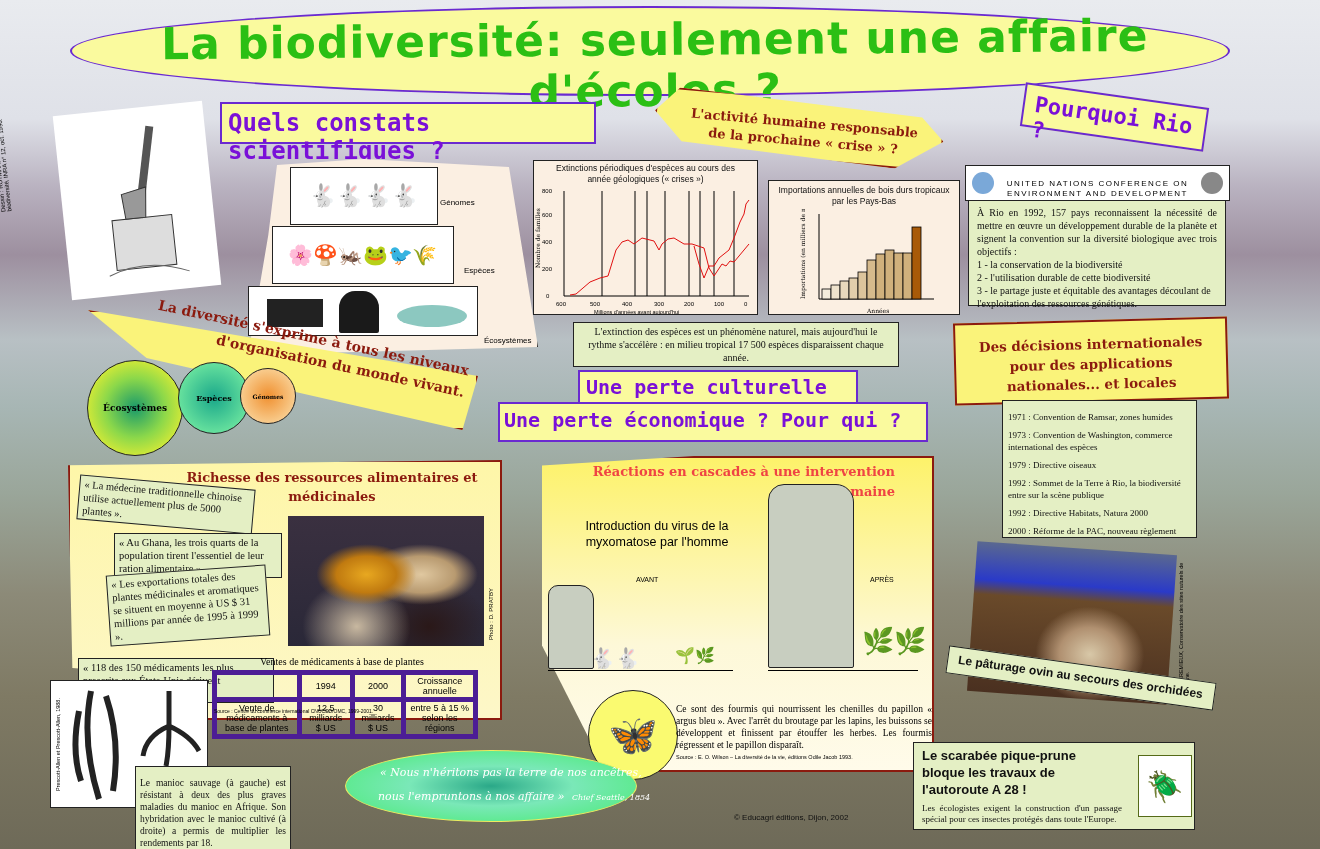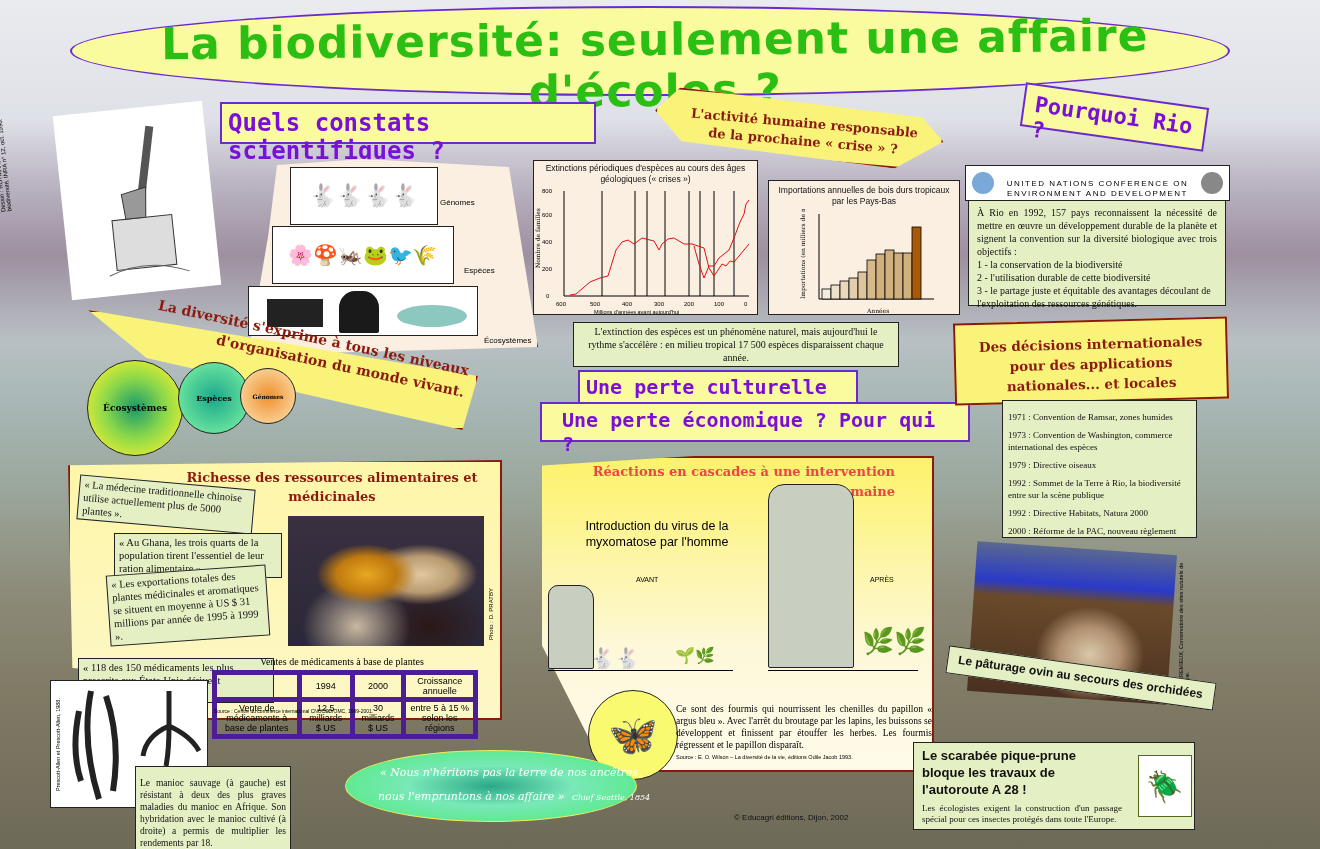--- a/index.html
+++ b/index.html
@@ -61,21 +61,21 @@
 <div class="abs" style="left:178px;top:362px;width:72px;height:72px;border-radius:50%;background:radial-gradient(circle,#1aa88a 0%,#70e8a0 80%);border:1.5px solid #222;display:flex;align-items:center;justify-content:center;font-size:8px;font-weight:bold;">
   <span>Espèces</span>
 </div>
 <div class="abs" style="left:240px;top:368px;width:56px;height:56px;border-radius:50%;background:radial-gradient(circle,#f09030 0%,#fad8a0 85%);border:1.5px solid #222;display:flex;align-items:center;justify-content:center;font-size:6px;font-weight:bold;">
   <span>Génomes</span>
 </div>
 
 <div class="ybox" style="left:654px;top:98px;width:290px;height:62px;transform:rotate(5deg);clip-path:polygon(8% 0,92% 14%,100% 50%,84% 100%,10% 86%,0 40%);font-size:13px;padding:14px 20px 0 30px;line-height:18px;">L'activité humaine responsable de la prochaine « crise » ?</div>
 
 <div class="paper" style="left:533px;top:160px;width:225px;height:155px;">
-  <div class="chart-title" style="padding:2px 10px 0;font-size:8.5px;line-height:11px;">Extinctions périodiques d'espèces au cours des âges géologiques (« crises »)</div>
+  <div class="chart-title" style="padding:2px 10px 0;font-size:8.5px;line-height:11px;">Extinctions périodiques d'espèces au cours des année géologiques (« crises »)</div>
   <svg class="abs" style="left:0;top:25px;" width="225" height="130" viewBox="0 0 225 130">
     <text x="2" y="78" font-size="6" transform="rotate(-90 6 78)">Nombre de familles</text>
     <line x1="30" y1="5" x2="30" y2="110" stroke="#000"></line>
     <line x1="30" y1="110" x2="215" y2="110" stroke="#000"></line>
     <g stroke="#000" stroke-width="1">
       <line x1="68" y1="5" x2="68" y2="110"></line>
         <line x1="101" y1="5" x2="101" y2="110"></line>
         <line x1="113" y1="5" x2="113" y2="110"></line>
       <line x1="131" y1="5" x2="131" y2="110"></line>
         <line x1="155" y1="5" x2="155" y2="110"></line>
@@ -138,21 +138,21 @@
   <div style="letter-spacing:0">Rio de Janeiro 3 - 14 June 1992</div>
 </div>
 <div class="greenbox" style="left:968px;top:200px;width:258px;height:106px;padding:5px 8px;font-size:10px;line-height:13px;">
   <div style="text-align:justify">À Rio en 1992, 157 pays reconnaissent la nécessité de mettre en œuvre un développement durable de la planète et signent la convention sur la diversité biologique avec trois objectifs :</div>
   <div>1 - la conservation de la biodiversité</div>
   <div>2 - l'utilisation durable de cette biodiversité</div>
   <div>3 - le partage juste et équitable des avantages découlant de l'exploitation des ressources génétiques.</div>
 </div>
 
 <div class="pbox" style="left:578px;top:370px;width:280px;height:34px;font-size:20px;padding:3px 6px;">Une perte culturelle ?</div>
-<div class="pbox" style="left:498px;top:402px;width:430px;height:40px;font-size:20px;padding:4px 20px;margin-left:42px;">Une perte économique ? Pour qui ?</div>
+<div class="pbox" style="left:498px;top:402px;width:430px;height:40px;font-size:20px;padding:4px 4px;">Une perte économique ? Pour qui ?</div>
 
 <div class="ybox" style="left:954px;top:320px;width:274px;height:82px;font-size:13.5px;padding:12px 10px;line-height:20px;transform:rotate(-1.5deg);">Des décisions internationales pour des applications nationales... et locales</div>
 <div class="greenbox" style="left:1002px;top:400px;width:195px;height:138px;padding:10px 5px;font-size:9px;line-height:12px;">
   <div style="margin-bottom:6px">1971 : Convention de Ramsar, zones humides</div>
   <div style="margin-bottom:6px">1973 : Convention de Washington, commerce international des espèces</div>
   <div style="margin-bottom:6px">1979 : Directive oiseaux</div>
   <div style="margin-bottom:6px">1992 : Sommet de la Terre à Rio, la biodiversité entre sur la scène publique</div>
   <div style="margin-bottom:6px">1992 : Directive Habitats, Natura 2000</div>
   <div>2000 : Réforme de la PAC, nouveau règlement</div>
 </div>

